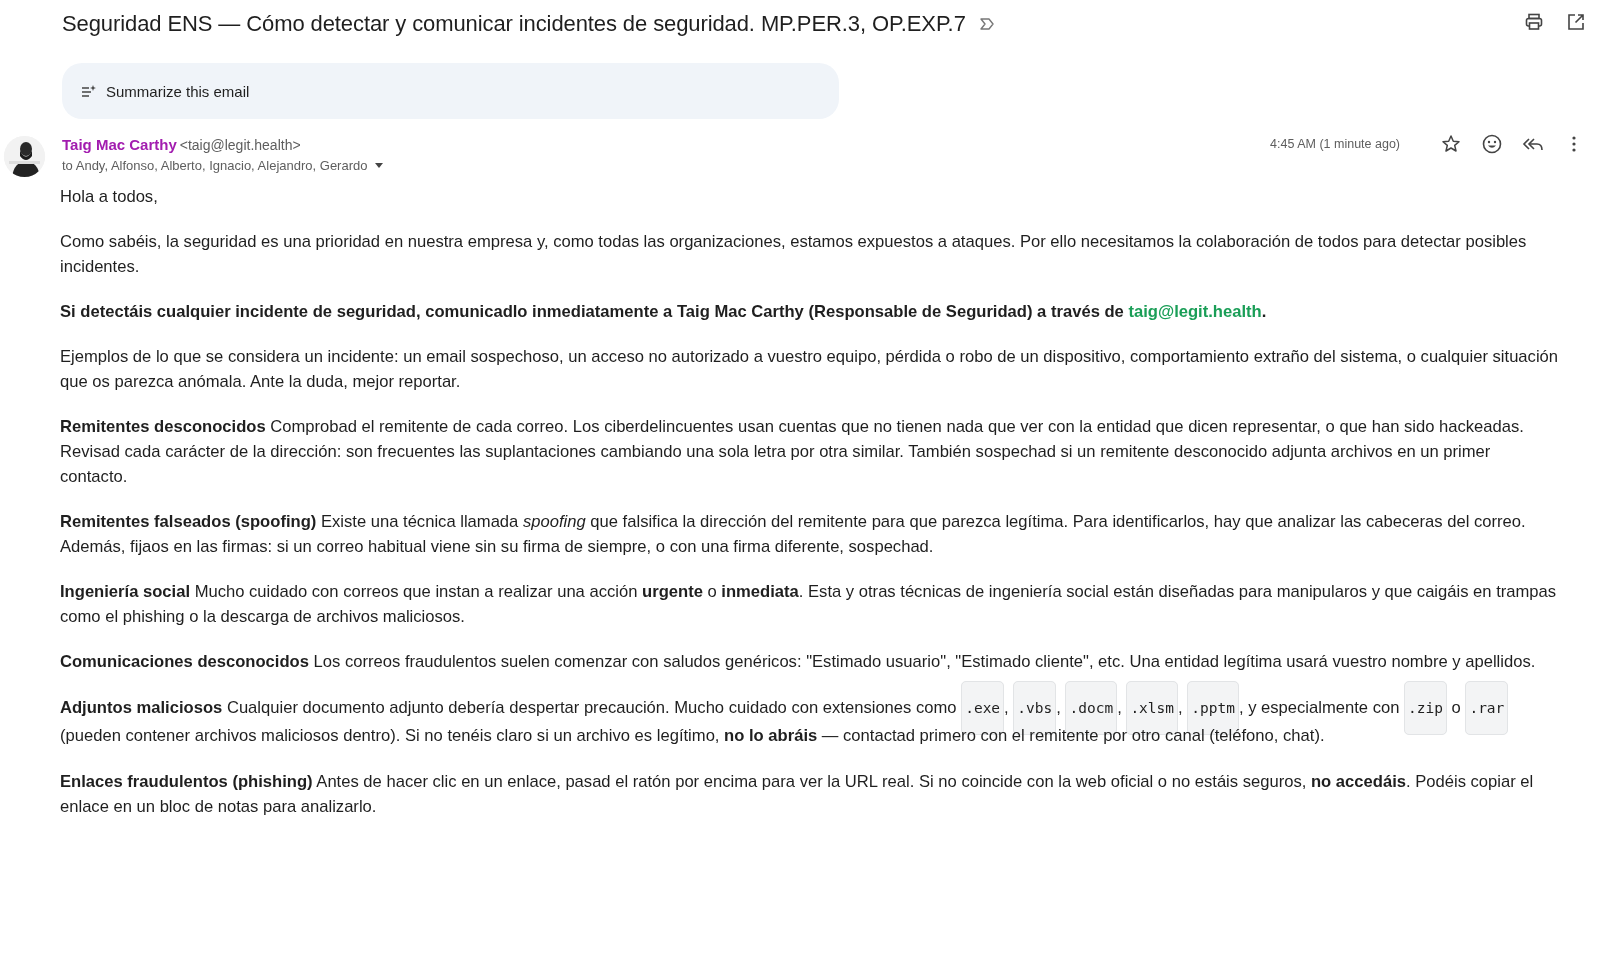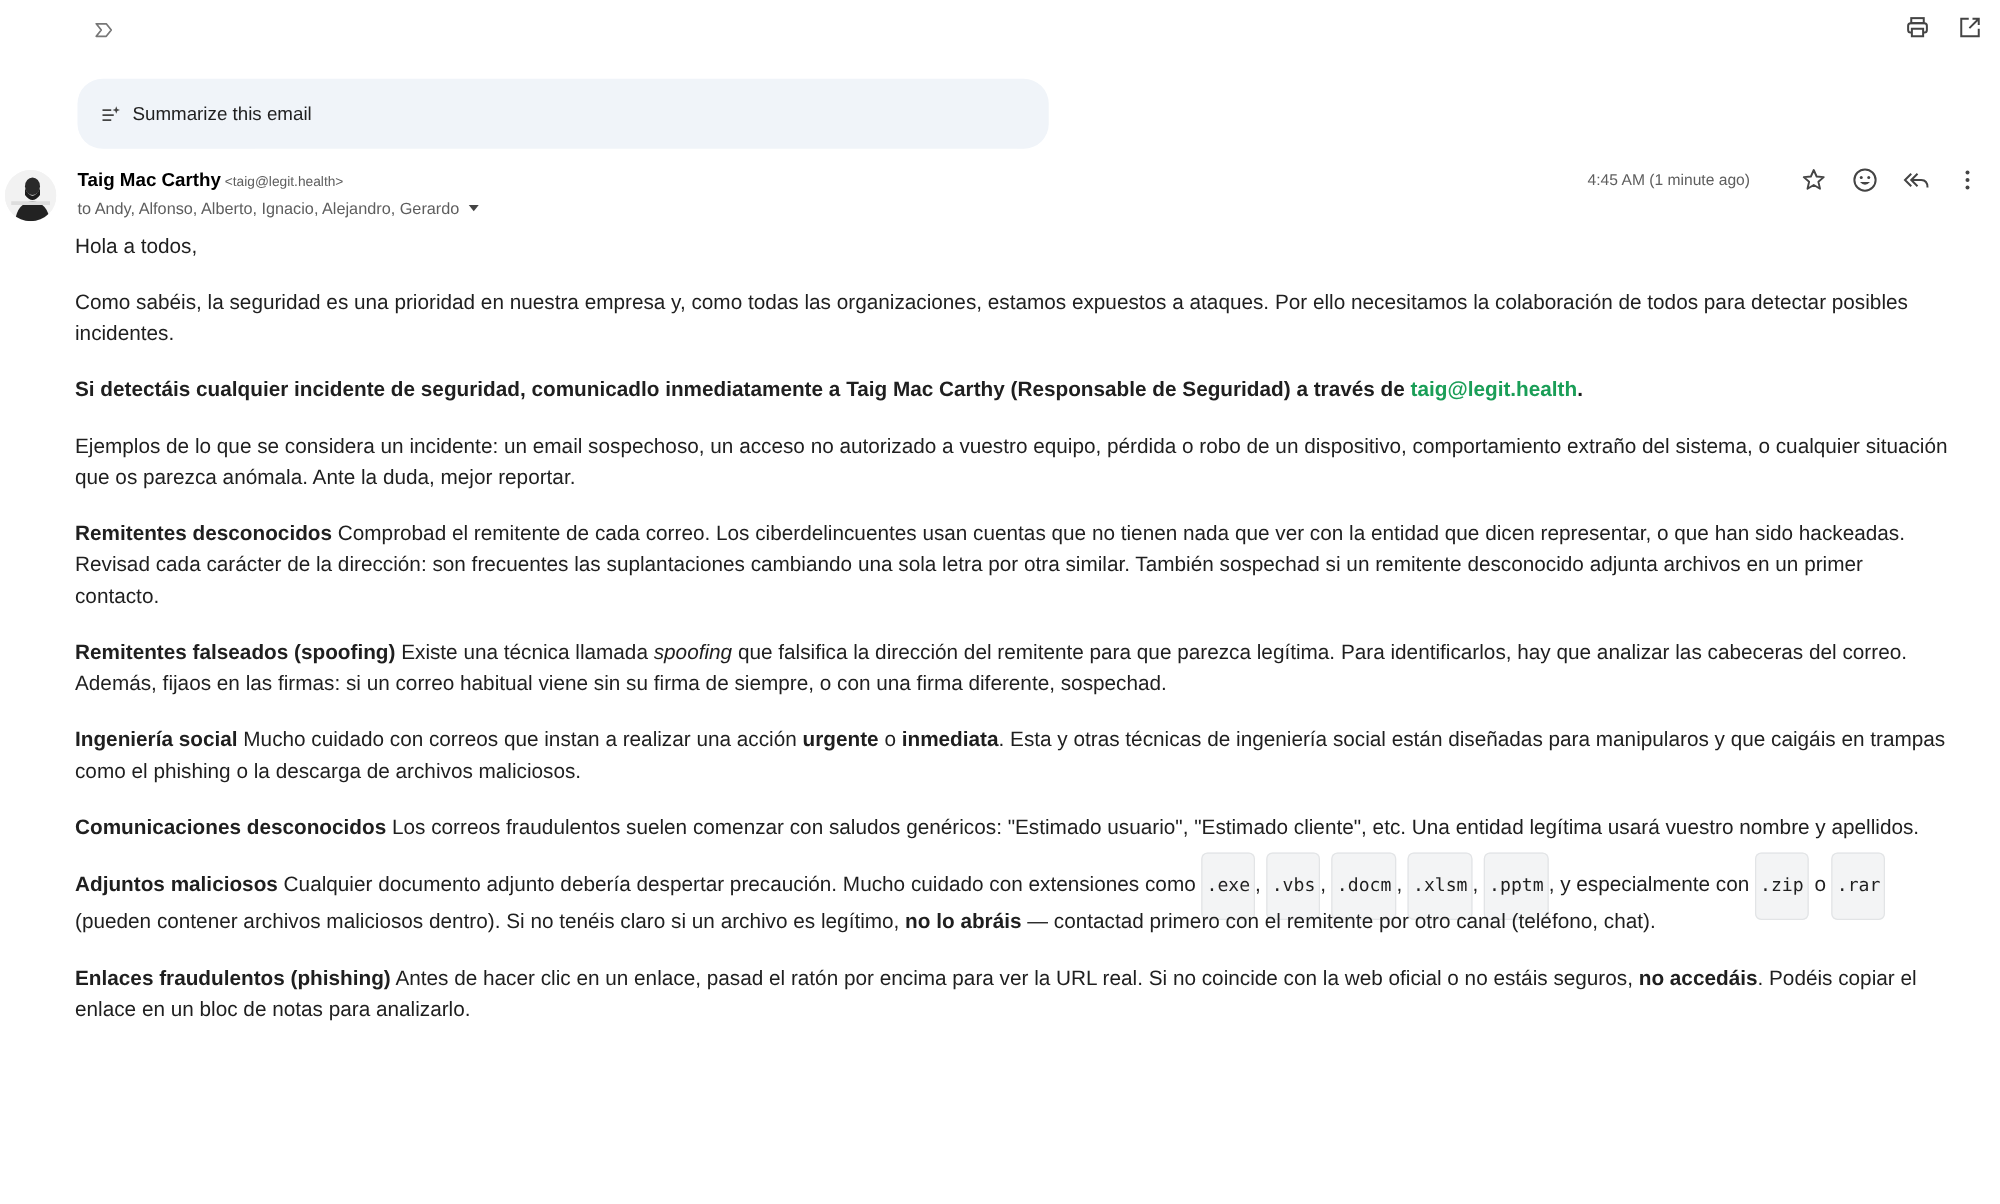--- a/index.html
+++ b/index.html
@@ -13,22 +13,22 @@
     .icon-btn { width: 24px; height: 24px; display: inline-flex; align-items: center; justify-content: center; cursor: pointer; border-radius: 50%; }
 
     .summarize { position: absolute; left: 62px; top: 63px; width: 777px; height: 56px; background: #f0f4f9; border-radius: 20px; display: flex; align-items: center; padding-left: 18px; cursor: pointer; }
     .summarize .sum-icon { width: 18px; height: 18px; margin-right: 8px; display: inline-flex; align-items: center; justify-content: center; }
     .summarize .sum-label { font-size: 15px; color: #1f1f1f; }
 
     .avatar { position: absolute; left: 4px; top: 136px; width: 41px; height: 41px; border-radius: 50%; background: #f1f1f1; overflow: hidden; }
 
     .sender-block { position: absolute; left: 62px; top: 136px; }
     .sender-line { font-size: 15px; line-height: 18px; white-space: nowrap; }
-    .sender-name { font-weight: bold; color: #000000; }
-    .sender-email { font-size: 11px; color: #5e5e5e; margin-left: 3px; }
+    .sender-name { font-weight: bold; color: #a21caf; }
+    .sender-email { font-size: 14px; color: #5e5e5e; margin-left: 3px; }
     .recipients { margin-top: 4px; font-size: 13px; color: #5e5e5e; display: flex; align-items: center; cursor: pointer; white-space: nowrap; }
     .recipients .caret { margin-left: 8px; width: 0; height: 0; border-left: 4px solid transparent; border-right: 4px solid transparent; border-top: 5px solid #444; }
 
     .meta-right { position: absolute; right: 14px; top: 132px; display: flex; align-items: center; height: 24px; }
     .timestamp { font-size: 12.5px; color: #5e5e5e; margin-right: 22px; white-space: nowrap; }
     .meta-right .icon-btn { margin-left: 17px; }
     .meta-right .icon-btn:first-of-type { margin-left: 0; }
 
     .body { position: absolute; left: 60px; top: 184px; width: 1500px; font-size: 16.6px; line-height: 25px; color: #1f1f1f; }
     .body p { margin-bottom: 20px; }
@@ -36,20 +36,21 @@
     .b { font-weight: bold; }
     .i { font-style: italic; }
     .lnk { color: #1a9e57; font-weight: bold; text-decoration: none; cursor: pointer; }
     .code { font-family: "DejaVu Sans Mono", "Liberation Mono", monospace; font-size: 14.5px; background: #f3f4f5; border: 1px solid #e2e4e6; border-radius: 5px; padding: 18px 3px; }
     .attach-line { line-height: 27px; }
   </style>
 </head>
 <body>
 
 <div class="subject-row">
+  <span class="subject">Seguridad ENS — Cómo detectar y comunicar incidentes de seguridad. MP.PER.3, OP.EXP.7</span>
   <span class="label-icon">
     <svg width="16" height="14" viewBox="0 0 16 14">
         <path d="M2 2 H10 L14 7 L10 12 H2 L6 7 Z" fill="none" stroke="#777" stroke-width="1.4" stroke-linejoin="round"></path>
       </svg>
   </span>
 </div>
 
 <div class="top-actions">
   <span class="icon-btn">
     <svg width="20" height="20" viewBox="0 0 20 20">

